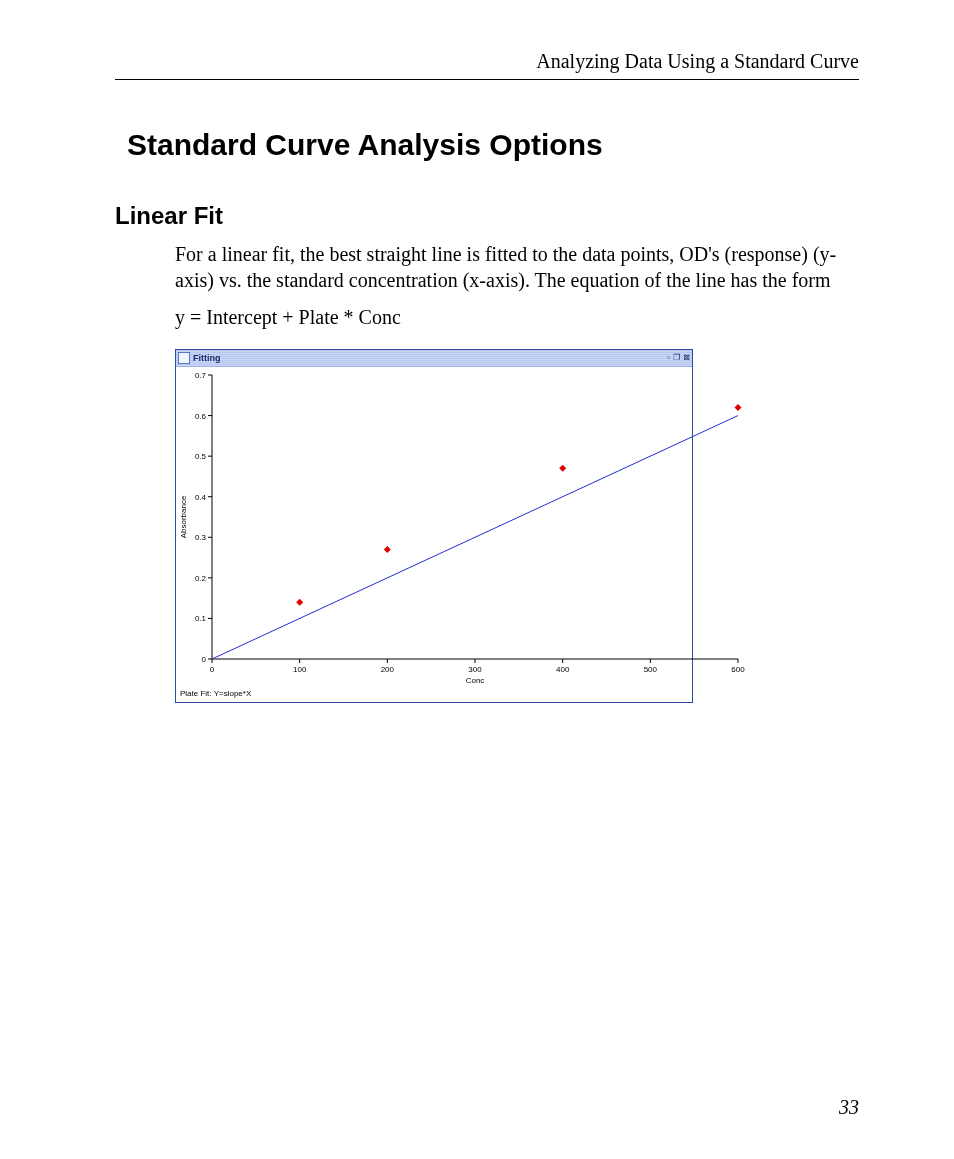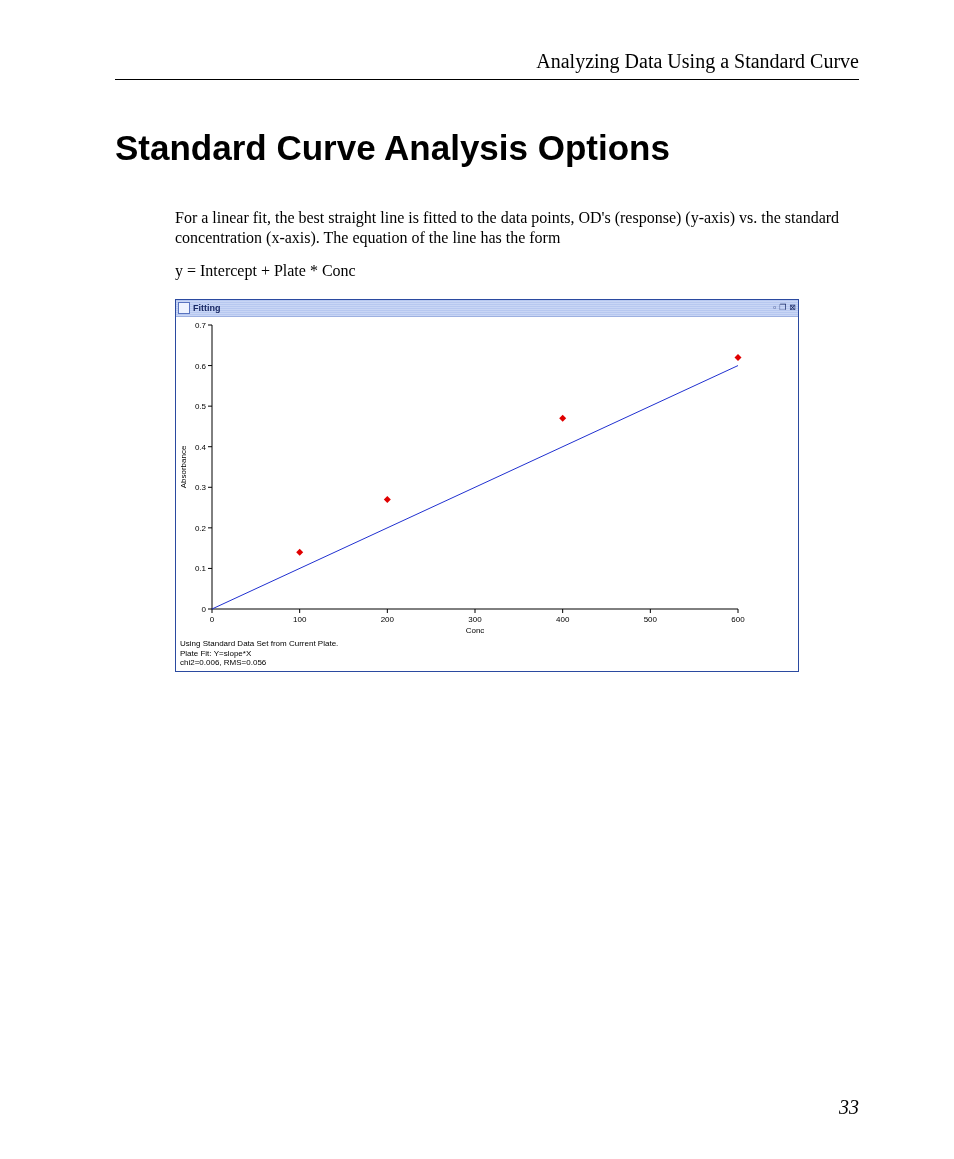--- a/index.html
+++ b/index.html
@@ -22,41 +22,41 @@
     margin: 0 0 6px 0;
   }
   .rule {
     border: none;
     border-top: 1.5px solid #000;
     margin: 0 0 48px 0;
   }
   h1.title {
     font-family: Arial, Helvetica, sans-serif;
     font-weight: bold;
-    font-size: 35px;
-    margin: 0 0 40px 0;
+    font-size: 30px;
+    margin: 0 0 40px 12px;
   }
   h2.subtitle {
     font-family: Arial, Helvetica, sans-serif;
     font-weight: bold;
     font-size: 24px;
     margin: 0 0 12px 0;
   }
   .body-block {
     margin-left: 60px;
-    font-size: 16px;
+    font-size: 20px;
     line-height: 1.28;
   }
   .body-block p { margin: 0 0 12px 0; }
   .eq { margin-left: 18px; }
   sup { font-size: 0.7em; }
   
   .chart-wrap {
     margin: 18px 0 0 60px;
-    width: 624px;
+    width: 518px;
   }
   .chart-window {
     border: 1px solid #2b4aa0;
     background: #fff;
   }
   .chart-titlebar {
     height: 16px;
     background: repeating-linear-gradient(0deg,#c9d6f5 0,#c9d6f5 1px,#b7c8f0 1px,#b7c8f0 2px);
     display:flex;
     align-items:center;
@@ -100,20 +100,21 @@
 </head>
 <body>
 
 <div class="page">
 
   <div class="running-head">Analyzing Data Using a Standard Curve</div>
   <hr class="rule">
 
   <h1 class="title">Standard Curve Analysis Options</h1>
 
+  <h2 class="subtitle">Linear Fit</h2>
 
   <div class="body-block">
     <p>For a linear fit, the best straight line is fitted to the data points, OD's (response) (y-axis) vs. the standard concentration (x-axis).  The equation of the line has the form</p>
     <p class="eq">y = Intercept + Plate * Conc</p>
   </div>
 
   <div class="chart-wrap">
     <div class="chart-window">
       <div class="chart-titlebar">
         <div class="tb-left">
@@ -165,21 +166,19 @@
             <text x="0" y="0" font-size="8" text-anchor="middle" font-family="Arial" transform="translate(10,150) rotate(-90)">Absorbance</text>
             <line x1="36" y1="292" x2="562" y2="48.571428571428555" stroke="#2030d0" stroke-width="1"></line>
             <polygon points="123.66666666666666,231.7 127.16666666666666,235.2 123.66666666666666,238.7 120.16666666666666,235.2" fill="#e00000"></polygon>
             <polygon points="211.33333333333331,178.95714285714286 214.83333333333331,182.45714285714286 211.33333333333331,185.95714285714286 207.83333333333331,182.45714285714286" fill="#e00000"></polygon>
             <polygon points="386.66666666666663,97.81428571428569 390.16666666666663,101.31428571428569 386.66666666666663,104.81428571428569 383.16666666666663,101.31428571428569" fill="#e00000"></polygon>
             <polygon points="562,36.95714285714283 565.5,40.45714285714283 562,43.95714285714283 558.5,40.45714285714283" fill="#e00000"></polygon>
           </g>
       </svg>
 
       <div class="chart-footer">
-        <div>Using Standard Data Set from Current Plate.</div>
         <div>Plate Fit: Y=slope*X</div>
-        <div>chi2=0.006, RMS=0.056</div>
       </div>
     </div>
   </div>
 
   <div class="page-number">33</div>
 </div>
 
 </body></html>

